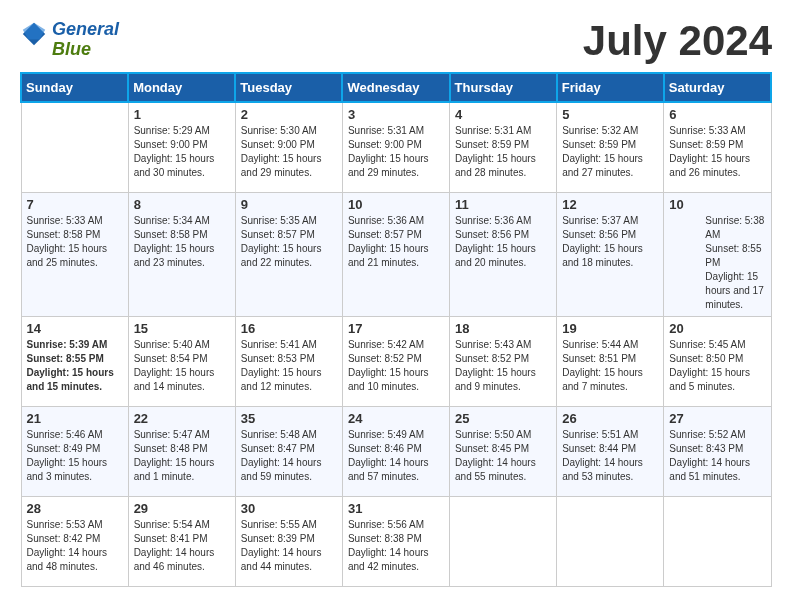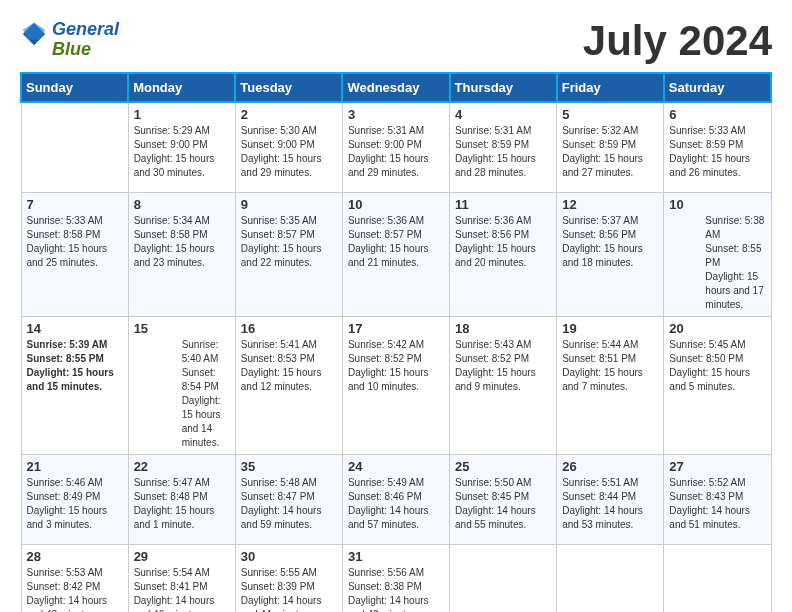--- a/index.html
+++ b/index.html
@@ -210,21 +210,21 @@
       </tr>
       <tr>
         <td>
           <span class="day-number">14</span>
           <div class="day-info" style="white-space: pre-line; font-weight: bold;">Sunrise: 5:39 AM
 Sunset: 8:55 PM
 Daylight: 15 hours and 15 minutes.</div>
         </td>
         <td>
           <span class="day-number">15</span>
-          <div class="day-info" style="white-space: pre-line; margin-left: 48px;">Sunrise: 5:40 AM
+          <div class="day-info" style="white-space: pre-line;">Sunrise: 5:40 AM
 Sunset: 8:54 PM
 Daylight: 15 hours and 14 minutes.</div>
         </td>
         <td>
           <span class="day-number">16</span>
           <div class="day-info" style="white-space: pre-line;">Sunrise: 5:41 AM
 Sunset: 8:53 PM
 Daylight: 15 hours and 12 minutes.</div>
         </td>
         <td>

